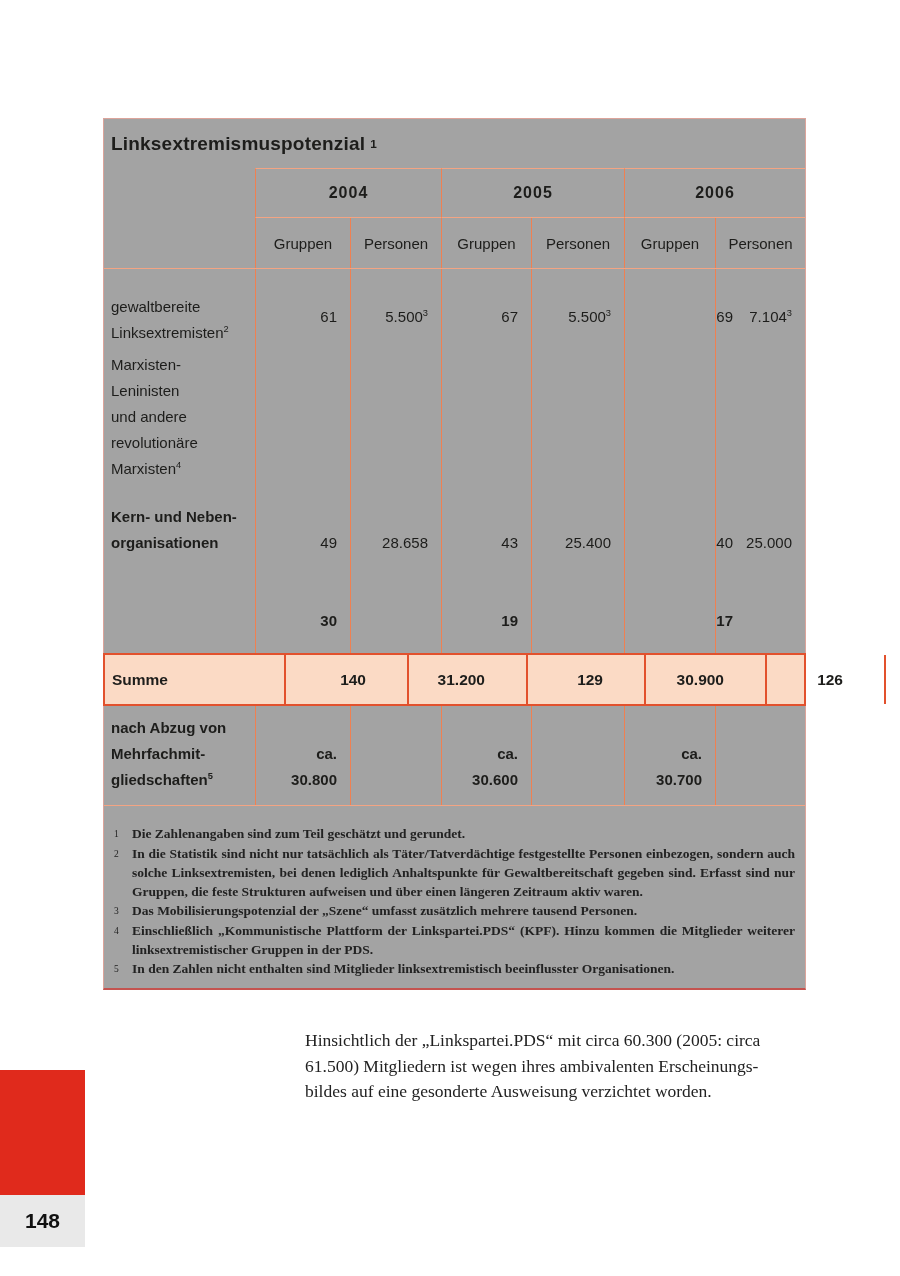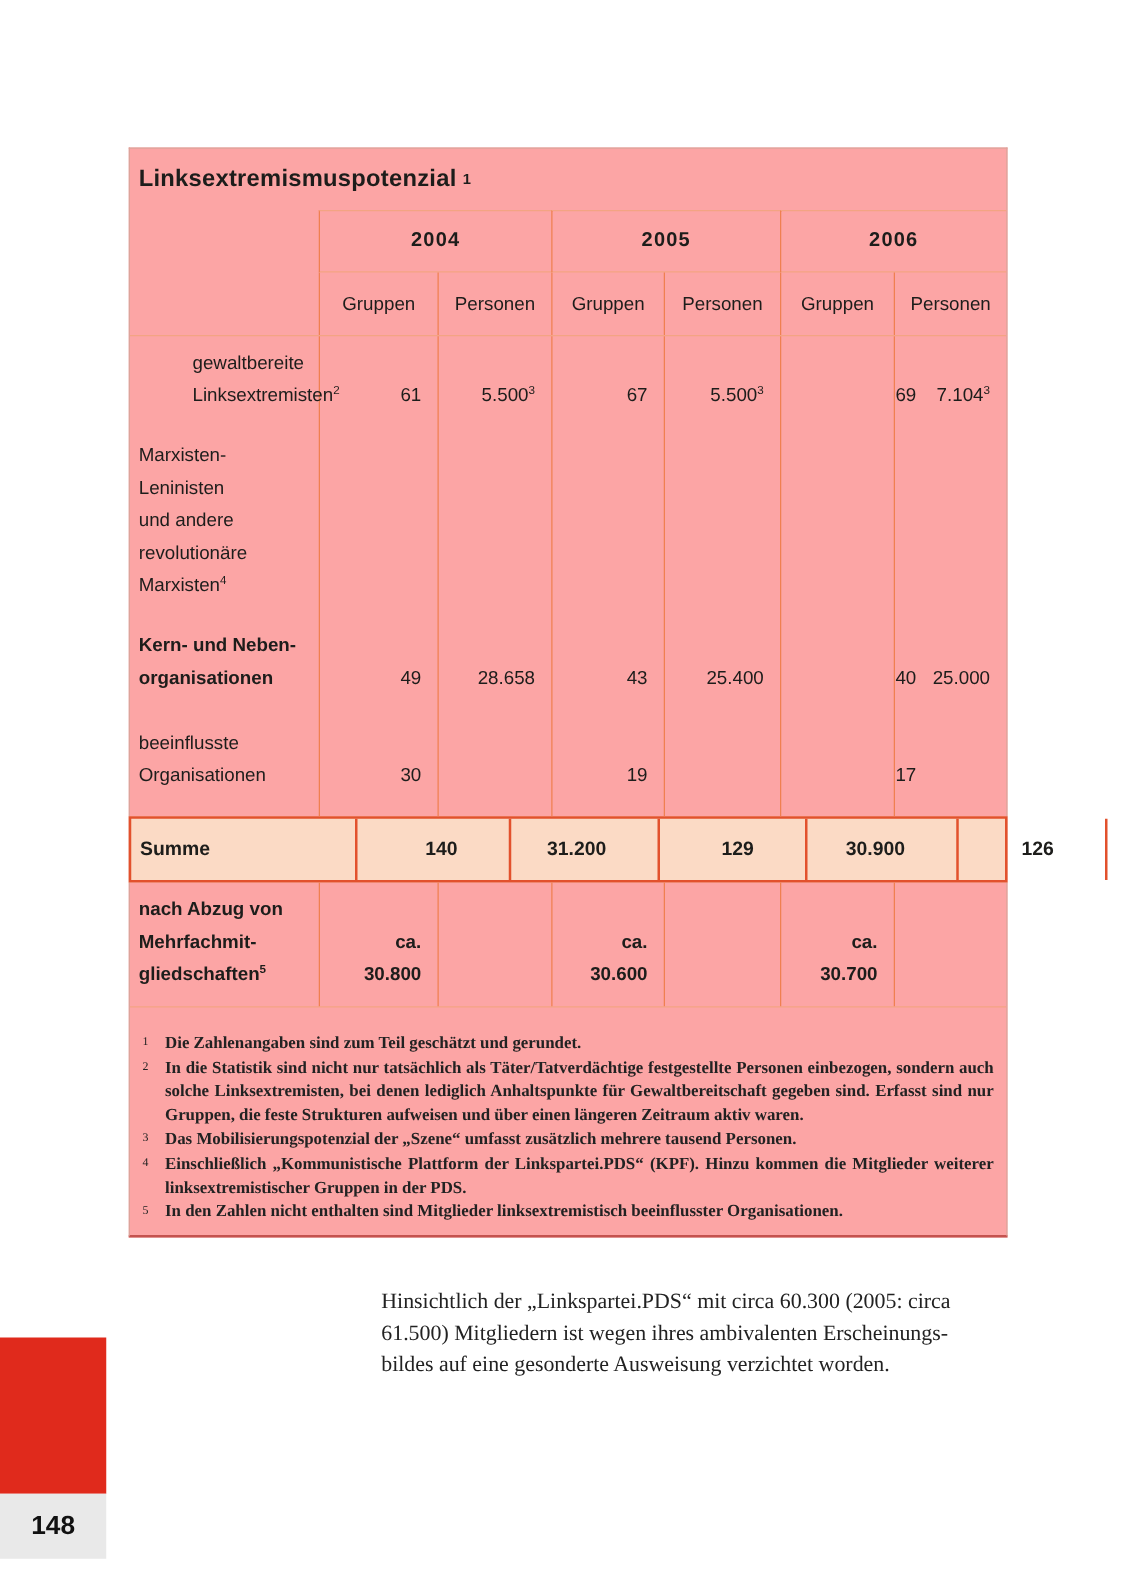--- a/index.html
+++ b/index.html
@@ -13,43 +13,43 @@
     --red:#e02a1c;
     --graystrip:#e9e9e9;
   }
   *{margin:0;padding:0;box-sizing:border-box;}
   body{background:#fff;}
   .page{position:relative;width:900px;height:1276px;background:#ffffff;overflow:hidden;
         font-family:"Liberation Sans",sans-serif;color:var(--ink);}
 
   
   .table-box{position:absolute;left:103px;top:118px;width:703px;
-             border:1px solid var(--outer);border-bottom:2px solid var(--outerbottom);background:#fca5a5;}
+             border:1px solid var(--outer);border-bottom:2px solid var(--outerbottom);background:#a3a3a3;}
   .t-title{height:49px;display:flex;align-items:center;padding-left:7px;
            font-size:19px;font-weight:700;letter-spacing:.2px;}
   .t-title .sup{margin-left:5px;}
   .sup{font-size:.62em;vertical-align:super;line-height:0;}
 
   .grid-row{display:grid;grid-template-columns:151px 95px 91px 90px 93px 91px 90px;}
   .year-row{height:50px;}
   .year-cell{grid-column:span 2;display:flex;align-items:center;justify-content:center;
              font-size:16px;font-weight:700;letter-spacing:1px;
              border-left:1px solid var(--grid);border-top:1px solid var(--gridlight);
              border-bottom:1px solid var(--gridlight);}
   .subhead-row{height:51px;border-bottom:1px solid var(--gridlight);}
   .sub-cell{display:flex;align-items:center;justify-content:center;font-size:15px;
             border-left:1px solid var(--grid);}
 
   .t-body{position:relative;height:384px;font-size:15px;}
   .vline{position:absolute;top:0;bottom:0;width:1px;background:var(--grid);}
   .vl1{left:151px;} .vl2{left:246px;} .vl3{left:337px;} .vl4{left:427px;} .vl5{left:520px;} .vl6{left:611px;}
   .lbl{position:absolute;left:7px;line-height:26px;width:140px;}
-  .lb1{top:9px;margin-left:43px;} .lb2{top:83px;} .lb3{top:235px;font-weight:bold;} .lb4{top:313px;}
+  .lb1{top:25px;} .lb2{top:83px;} .lb3{top:235px;font-weight:bold;} .lb4{top:313px;}
   .val{position:absolute;line-height:26px;text-align:right;}
-  .r1{top:35px;} .r3{top:261px;} .r4{top:339px;}
+  .r1{top:35px;} .r3{top:261px;} .r4{top:339px;font-weight:bold;}
   .c1{left:151px;width:82px;} .c2{left:246px;width:78px;} .c3{left:337px;width:77px;}
   .c4{left:427px;width:80px;} .c5{left:520px;width:78px;margin-left:31px;} .c6{left:611px;width:77px;}
 
   .sum-row{height:53px;margin:0 -1px;border:2px solid var(--sumborder);background:var(--sumbg);
            font-weight:700;font-size:15.5px;gap:28px;}
   .sum-row .cell{display:flex;align-items:center;}
   .sum-label{padding-left:7px;}
   .sum-val{justify-content:flex-end;padding-right:13px;border-left:2px solid var(--sumborder);}
 
   .deduct-row{height:100px;border-bottom:1px solid var(--gridlight);font-weight:700;font-size:15px;}
@@ -132,24 +132,20 @@
         <div>Kern- und Neben-</div>
         <div>organisationen</div>
       </div>
       <div class="val r3 c1">49</div>
       <div class="val r3 c2">28.658</div>
       <div class="val r3 c3">43</div>
       <div class="val r3 c4">25.400</div>
       <div class="val r3 c5">40</div>
       <div class="val r3 c6">25.000</div>
 
-      <div class="lbl lb4">
-        <div>beeinflusste</div>
-        <div>Organisationen</div>
-      </div>
       <div class="val r4 c1">30</div>
       <div class="val r4 c3">19</div>
       <div class="val r4 c5">17</div>
     </div>
 
     <div class="grid-row sum-row">
       <div class="cell sum-label">Summe</div>
       <div class="cell sum-val">140</div>
       <div class="cell sum-val">31.200</div>
       <div class="cell sum-val">129</div>

